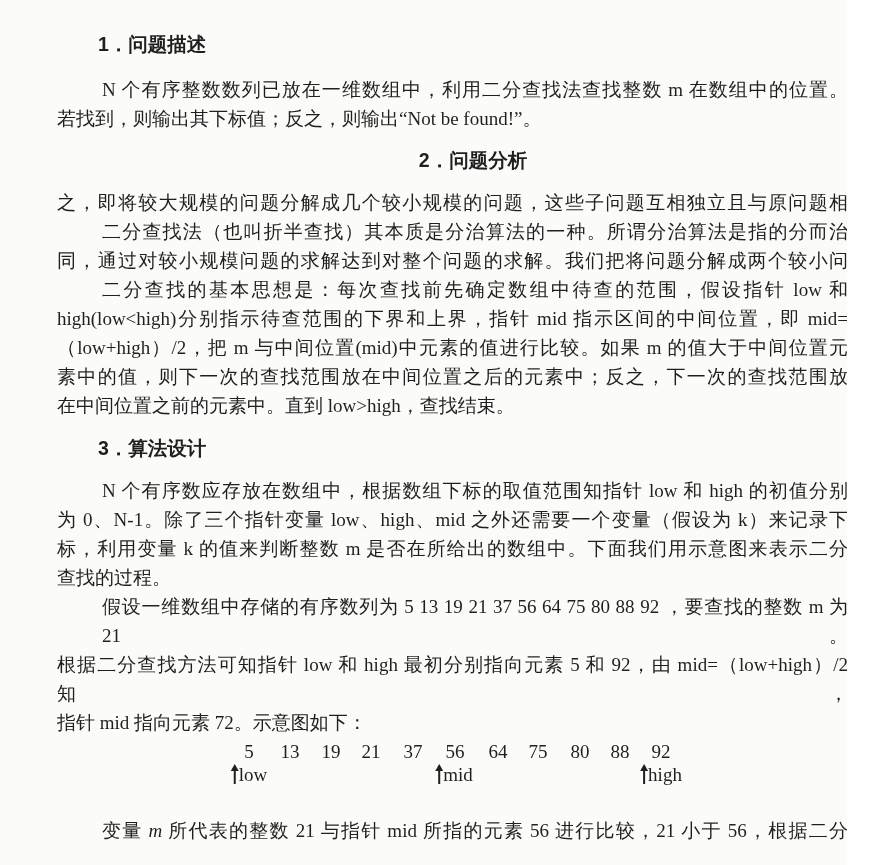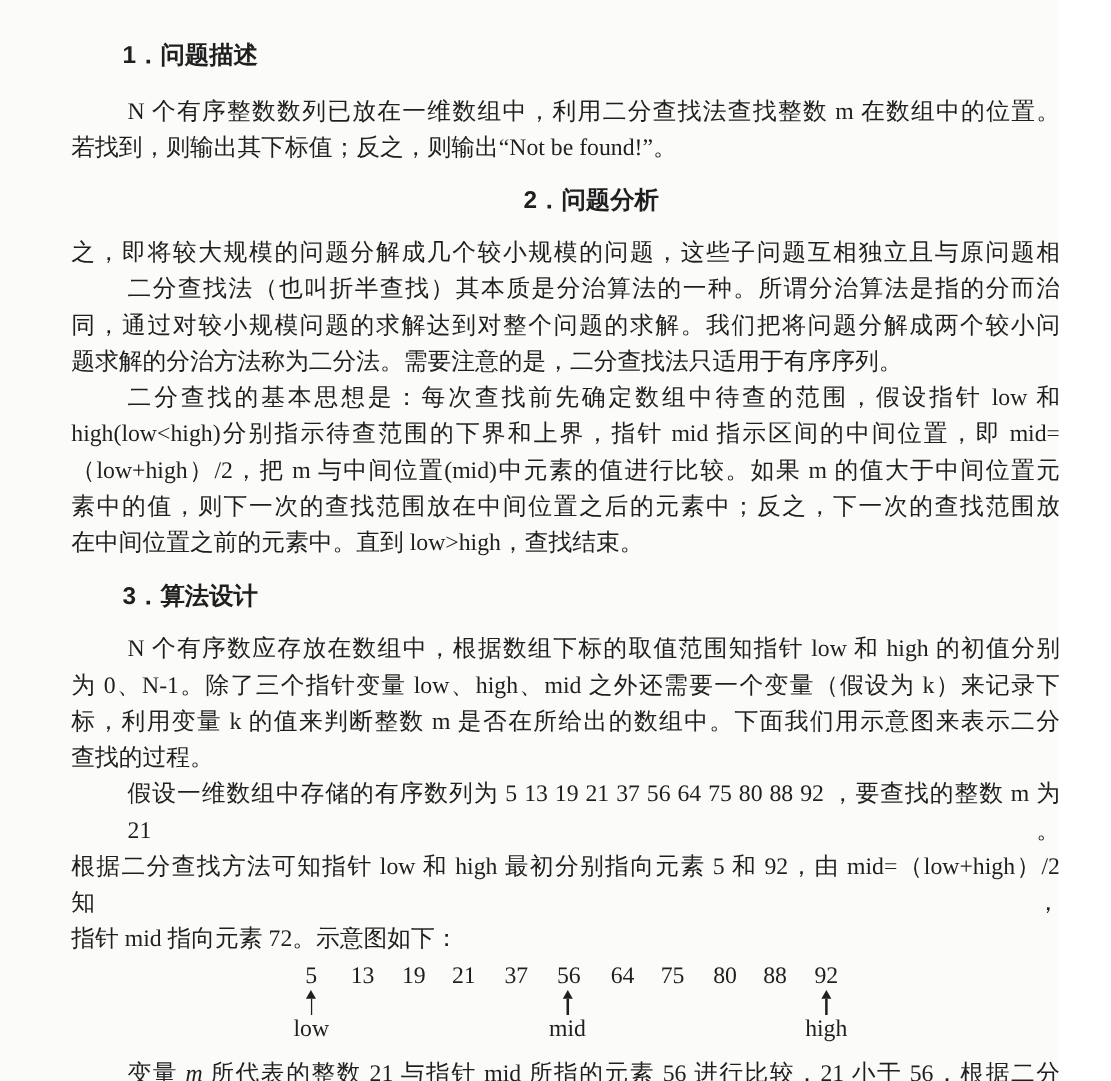--- a/index.html
+++ b/index.html
@@ -49,21 +49,20 @@
     top: 5px;
     transform: translateX(-50%);
     font-size: 19px;
     line-height: 20px;
   }
   .pointer {
     position: absolute;
     top: 26px;
     transform: translateX(-50%);
     display: flex;
-    flex-direction: column;
     align-items: center;
   }
   .arrow {
     display: flex;
     flex-direction: column;
     align-items: center;
   }
   .arrow-head {
     width: 0; height: 0;
     border-left: 4px solid transparent;
@@ -93,21 +92,20 @@
       <div class="line full first">N 个有序整数数列已放在一维数组中，利用二分查找法查找整数 m 在数组中的位置。</div>
       <div class="line">若找到，则输出其下标值；反之，则输出“Not be found!”。</div>
     </div>
 
     <div class="heading h-gap">2．问题分析</div>
 
     <div class="paragraph p-gap2">
       <div class="line full">之，即将较大规模的问题分解成几个较小规模的问题，这些子问题互相独立且与原问题相</div>
       <div class="line full first">二分查找法（也叫折半查找）其本质是分治算法的一种。所谓分治算法是指的分而治</div>
       <div class="line full">同，通过对较小规模问题的求解达到对整个问题的求解。我们把将问题分解成两个较小问</div>
-      <div class="line">题求解的分治方法称为二分法。需要注意的是，二分查找法只适用于有序序列。</div>
     </div>
 
     <div class="paragraph">
       <div class="line full first">二分查找的基本思想是：每次查找前先确定数组中待查的范围，假设指针 low 和</div>
       <div class="line full">high(low&lt;high)分别指示待查范围的下界和上界，指针 mid 指示区间的中间位置，即 mid=</div>
       <div class="line full">（low+high）/2，把 m 与中间位置(mid)中元素的值进行比较。如果 m 的值大于中间位置元</div>
       <div class="line full">素中的值，则下一次的查找范围放在中间位置之后的元素中；反之，下一次的查找范围放</div>
       <div class="line">在中间位置之前的元素中。直到 low&gt;high，查找结束。</div>
     </div>
 

